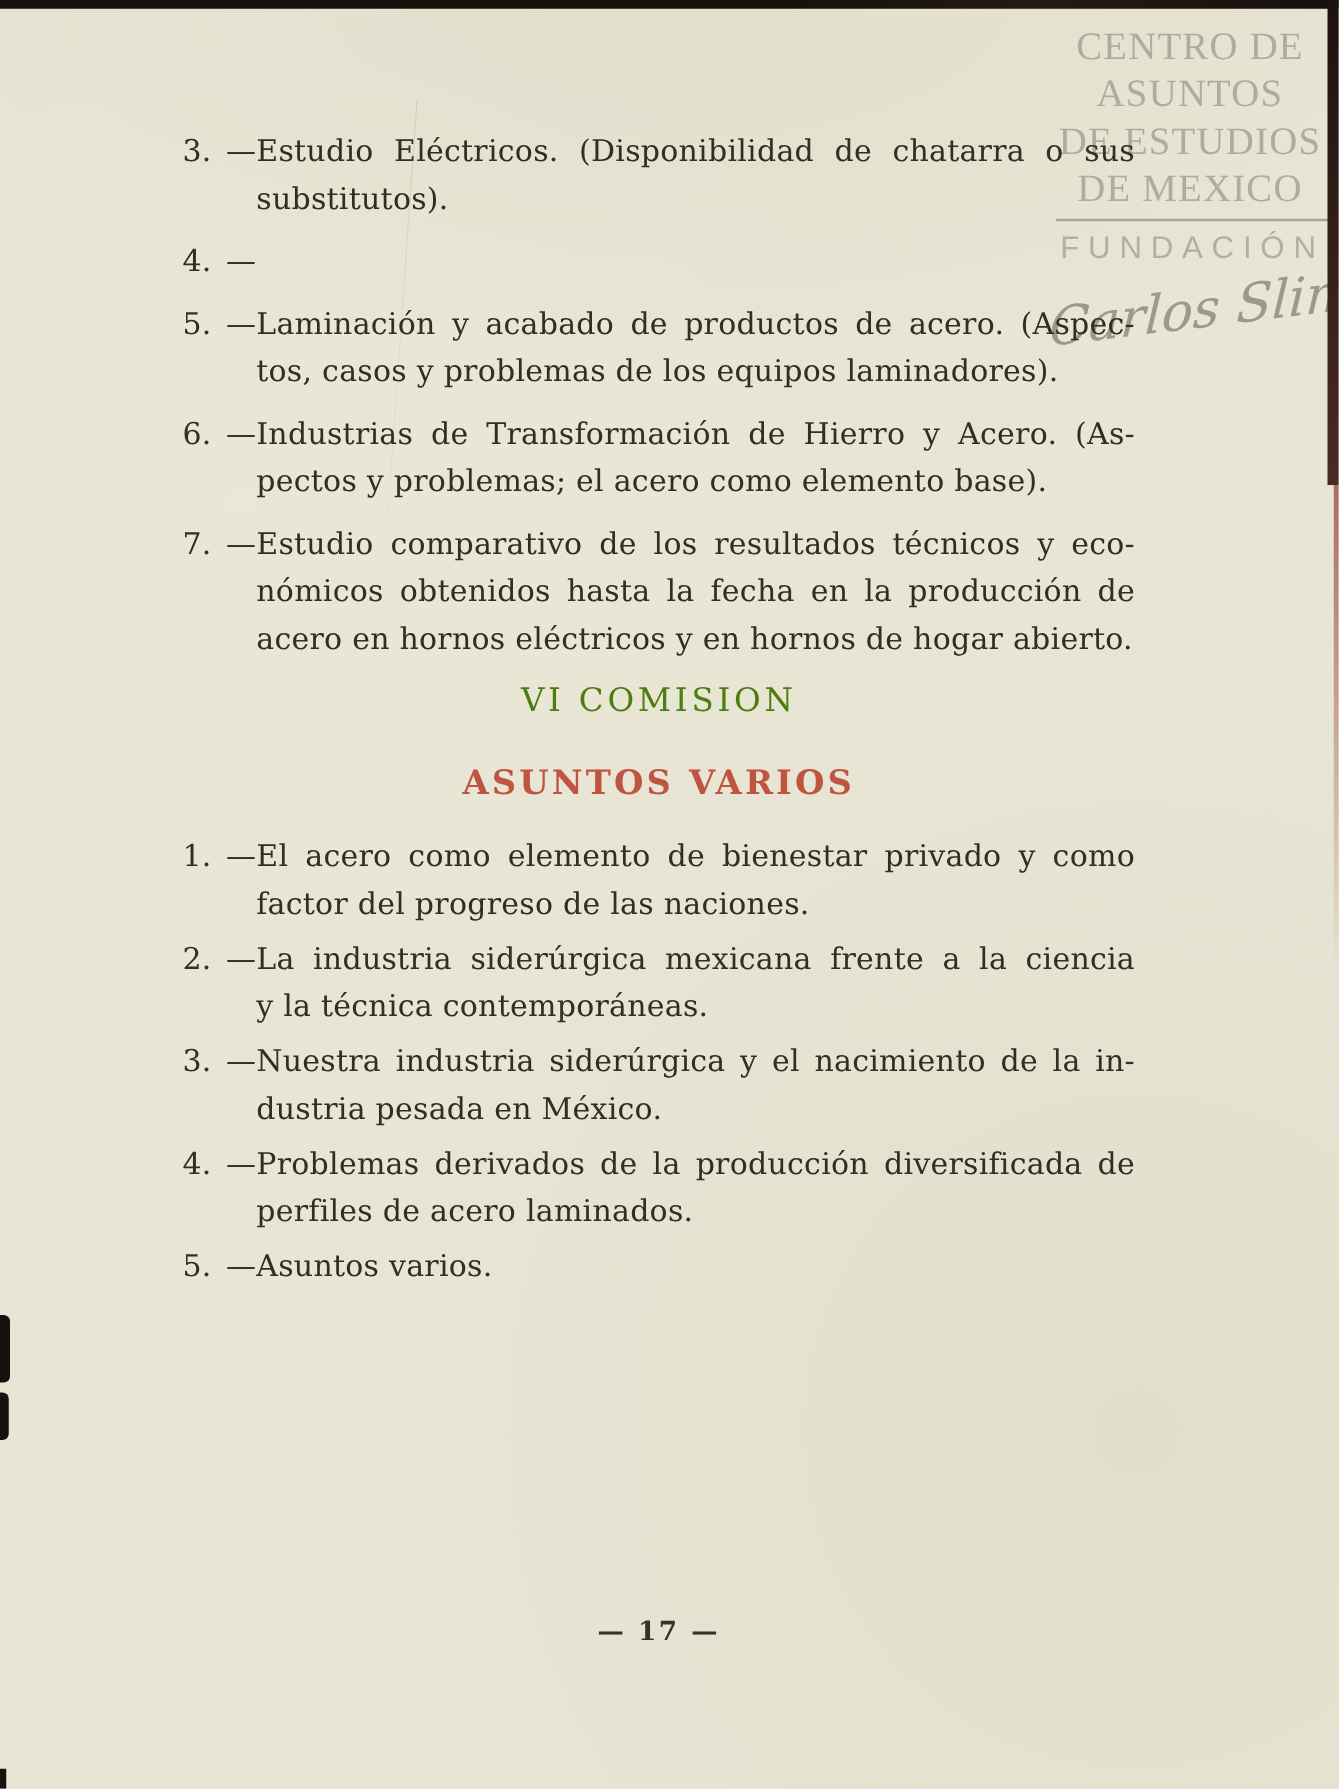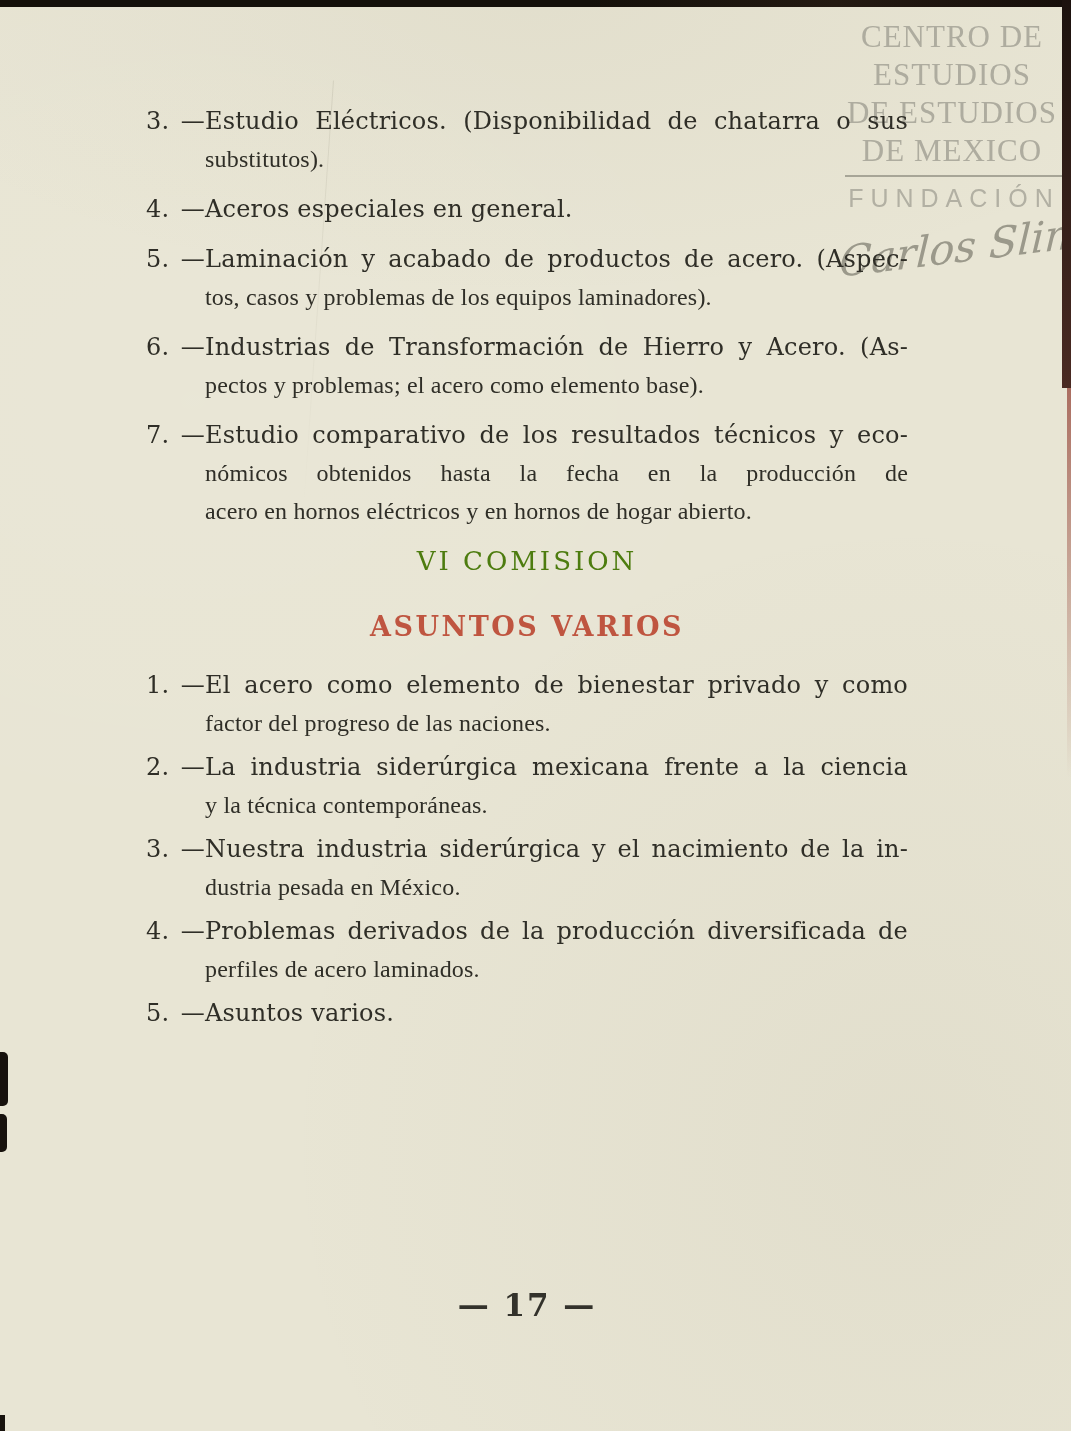--- a/index.html
+++ b/index.html
@@ -81,21 +81,21 @@
     width:762px;
     margin-left:146px;
     padding-top:102px;
     font-size:24px;
     letter-spacing:0.2px;
   }
   .item { margin-bottom:12px; }
   .varios .item { margin-bottom:6px; }
   .line { line-height:38px; }
   .jline { text-align:justify; text-align-last:justify; }
-  .cont { padding-left:59px;font-family:Liberation Serif, serif; }
+  .cont { padding-left:59px; }
   .num {
     display:inline-flex; justify-content:space-between;
     width:59px; vertical-align:baseline;
   }
 
   .heading-commission {
     margin-top:12px;
     text-align:center; line-height:38px;
     font-size:26px; letter-spacing:3px;
     color:#4d7c0f; font-weight:400;
@@ -103,38 +103,38 @@
   .heading-topic {
     margin-top:28px; margin-bottom:20px;
     text-align:center; line-height:38px;
     font-size:27px; letter-spacing:2.5px;
     color:#bf5540; font-weight:700;
   }
 
   .page-number {
     margin-top:254px;
     text-align:center; line-height:38px;
-    font-size:31px; font-weight:700;
+    font-size:21px; font-weight:700;
     letter-spacing:2px; color:#33322b;
   }
 </style>
 </head>
 <body>
 
 <div class="edge-top"></div>
 <div class="edge-right-dark"></div>
 <div class="edge-right-fade"></div>
 <div class="binding-mark-a"></div>
 <div class="binding-mark-b"></div>
 <div class="corner-mark"></div>
 <div class="crease"></div>
 
 <div class="watermark">
   <div class="wm-line">CENTRO DE</div>
-  <div class="wm-line">ESTUDIOS</div>
+  <div class="wm-line">ASUNTOS</div>
   <div class="wm-line">DE ESTUDIOS</div>
   <div class="wm-line">DE MEXICO</div>
   <div class="wm-rule"></div>
   <div class="wm-foundation">FUNDACIÓN</div>
   <div class="wm-signature">Carlos Slim</div>
 </div>
 
 <main class="content">
 
   <section class="toplist">
@@ -144,21 +144,21 @@
             <span>3.</span>
             <span>—</span>
           </span><span>Estudio Eléctricos. (Disponibilidad de chatarra o sus</span></div>
       <div class="line cont">substitutos).</div>
     </div>
 
     <div class="item">
       <div class="line"><span class="num">
             <span>4.</span>
             <span>—</span>
-          </span><span>Aceros especiales en general.</span></div>
+          </span></div>
     </div>
 
     <div class="item">
       <div class="line jline"><span class="num">
             <span>5.</span>
             <span>—</span>
           </span><span>Laminación y acabado de productos de acero. (Aspec-</span></div>
       <div class="line cont">tos, casos y problemas de los equipos laminadores).</div>
     </div>
 

